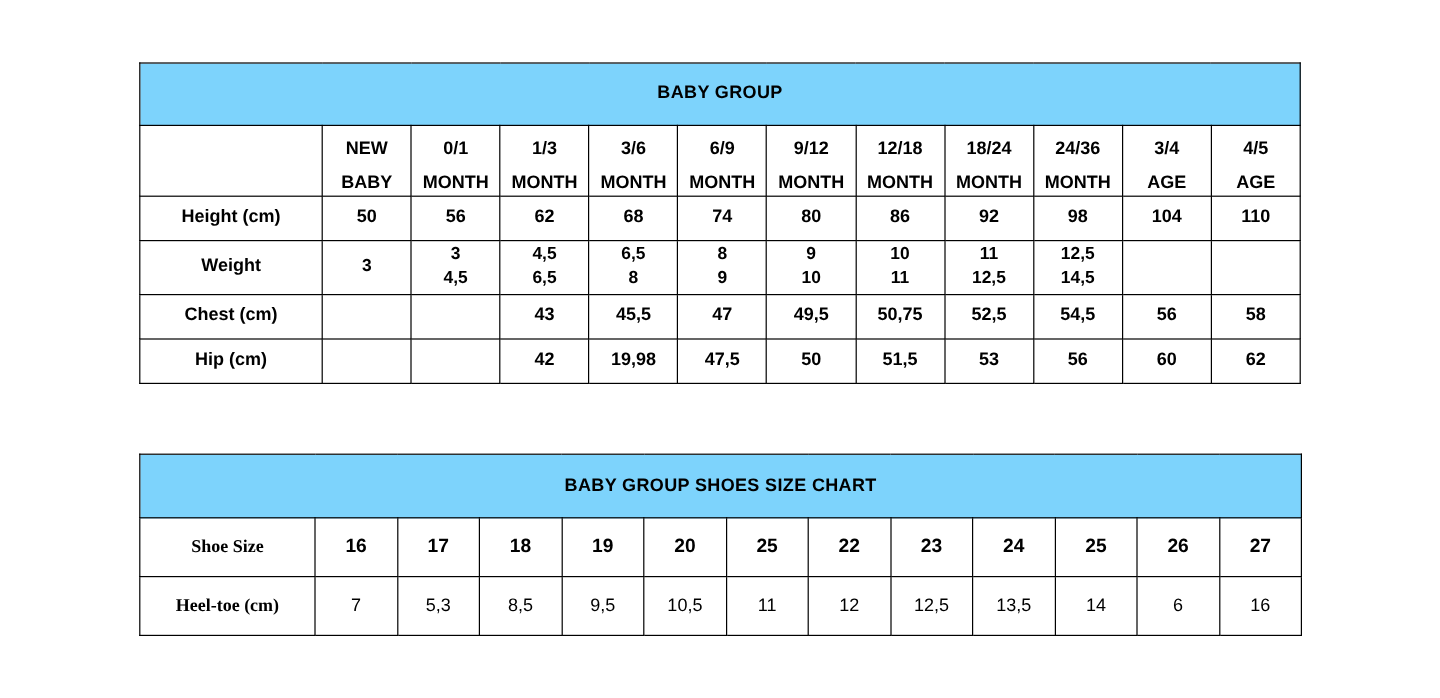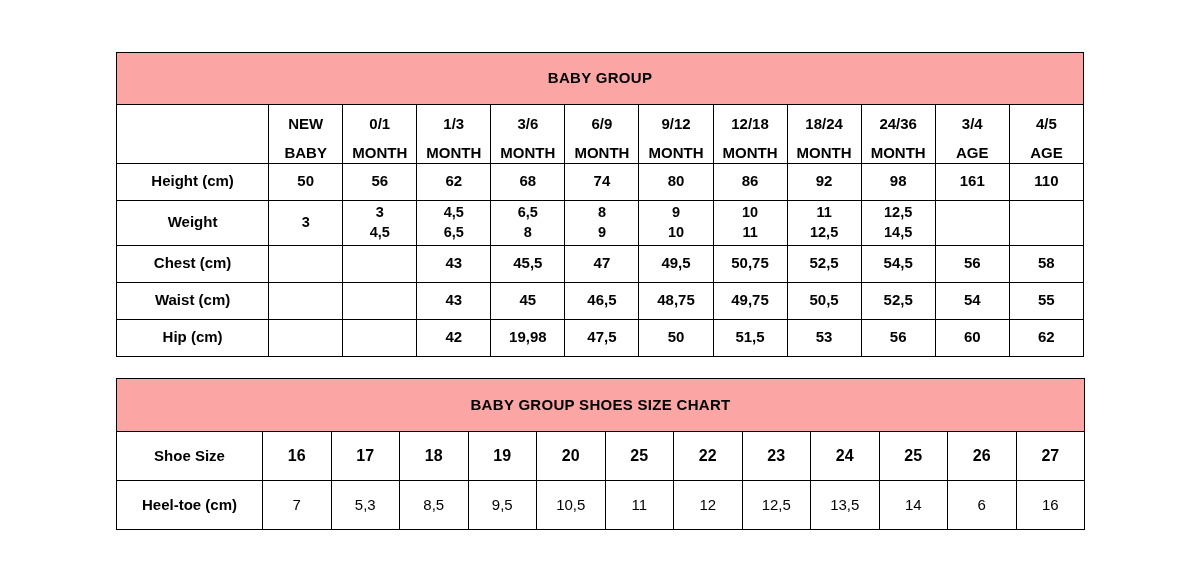--- a/index.html
+++ b/index.html
@@ -35,21 +35,21 @@
     border: 1px solid #000000;
     text-align: center;
     vertical-align: middle;
     font-size: 15px;
     font-weight: bold;
     padding: 0;
     line-height: 1.25;
     color: #000;
   }
   .title-cell {
-    background: #fca5a5;
+    background: #7dd3fc;
     height: 51px;
     font-size: 20px;
     font-weight: bold;
     letter-spacing: 0.3px;
     margin-top: 28px;
   }
   .hdr-cell {
     height: 53px;
     font-size: 14.5px;
     font-weight: bold;
@@ -93,21 +93,21 @@
   #shoes-table .shoe-hdr {
     height: 48px;
     font-size: 16px;
     font-weight: bold;
   }
   #shoes-table .shoe-data {
     height: 46px;
     font-size: 15px;
     font-weight: normal;
   }
-  #shoes-table .row-label { height: 48px; }
+  #shoes-table .row-label { height: 48px; font-family: Liberation Serif, serif; }
 </style>
 </head>
 <body>
 
 <div class="page">
 
   <table class="size-table" id="baby-group-table">
     <colgroup>
       <col class="c-label">
       <col class="c-data">
@@ -177,21 +177,21 @@
           <td class="row-label">Height (cm)</td>
           <td class="data-cell">50</td>
           <td class="data-cell">56</td>
           <td class="data-cell">62</td>
           <td class="data-cell">68</td>
           <td class="data-cell">74</td>
           <td class="data-cell">80</td>
           <td class="data-cell">86</td>
           <td class="data-cell">92</td>
           <td class="data-cell">98</td>
-          <td class="data-cell">161</td>
+          <td class="data-cell">104</td>
           <td class="data-cell">110</td>
         </tr>
         <tr>
           <td class="row-label">Weight</td>
           <td class="data-cell two-line">
             <span>3</span>
             <span></span>
           </td>
           <td class="data-cell two-line">
             <span>3</span>
@@ -240,34 +240,20 @@
           <td class="data-cell"></td>
           <td class="data-cell">43</td>
           <td class="data-cell">45,5</td>
           <td class="data-cell">47</td>
           <td class="data-cell">49,5</td>
           <td class="data-cell">50,75</td>
           <td class="data-cell">52,5</td>
           <td class="data-cell">54,5</td>
           <td class="data-cell">56</td>
           <td class="data-cell">58</td>
-        </tr>
-        <tr>
-          <td class="row-label">Waist (cm)</td>
-          <td class="data-cell"></td>
-          <td class="data-cell"></td>
-          <td class="data-cell">43</td>
-          <td class="data-cell">45</td>
-          <td class="data-cell">46,5</td>
-          <td class="data-cell">48,75</td>
-          <td class="data-cell">49,75</td>
-          <td class="data-cell">50,5</td>
-          <td class="data-cell">52,5</td>
-          <td class="data-cell">54</td>
-          <td class="data-cell">55</td>
         </tr>
         <tr>
           <td class="row-label">Hip (cm)</td>
           <td class="data-cell"></td>
           <td class="data-cell"></td>
           <td class="data-cell">42</td>
           <td class="data-cell">19,98</td>
           <td class="data-cell">47,5</td>
           <td class="data-cell">50</td>
           <td class="data-cell">51,5</td>

